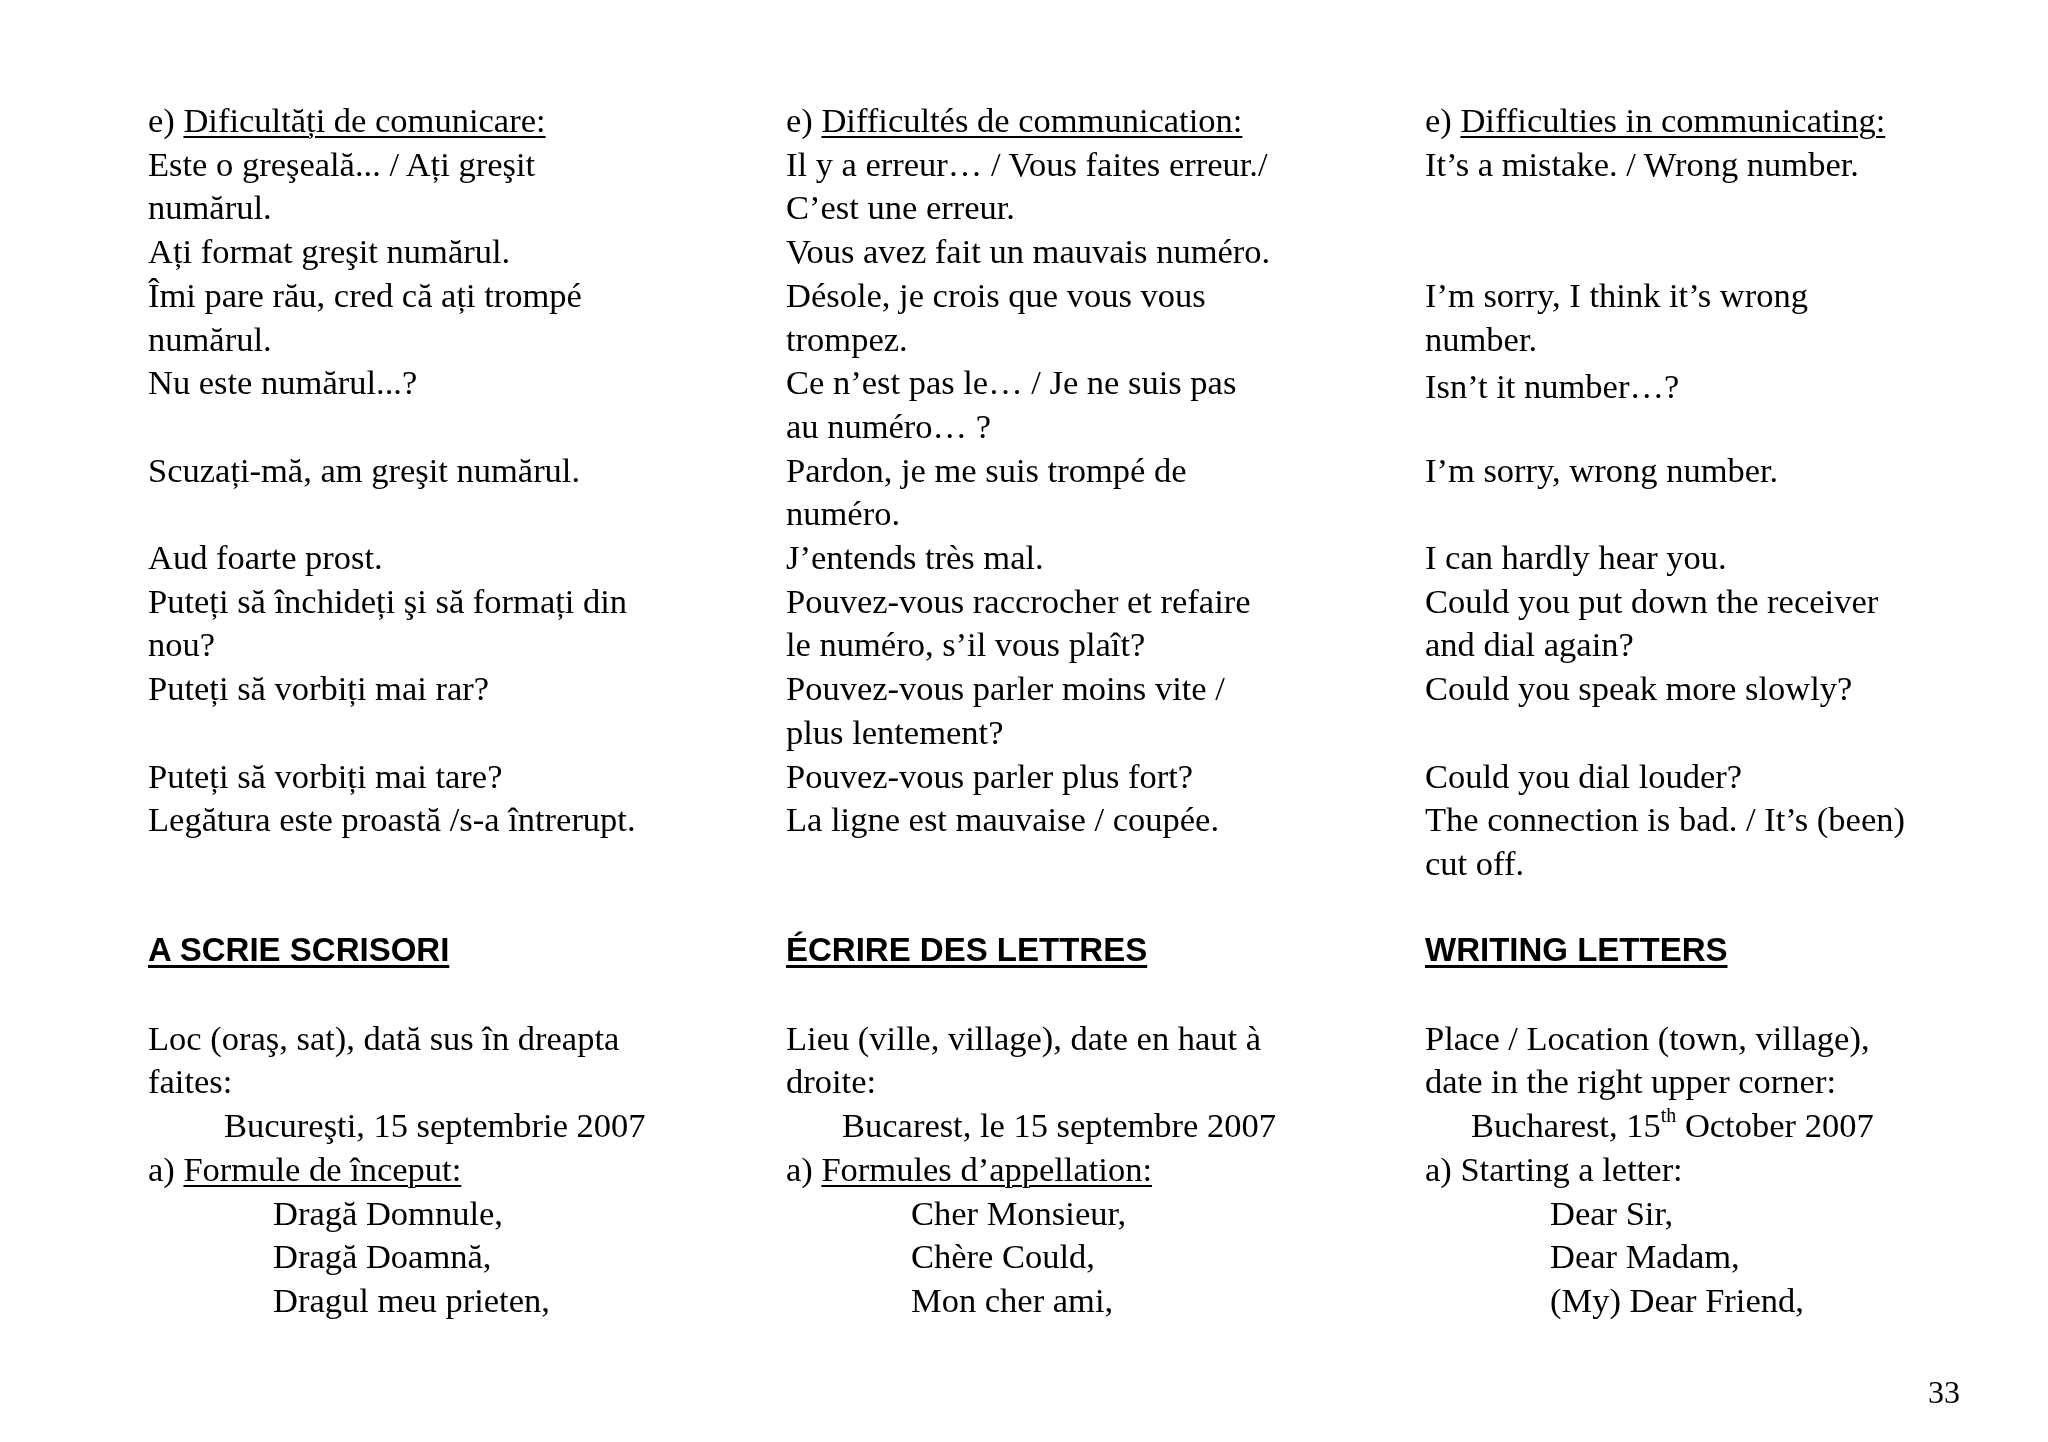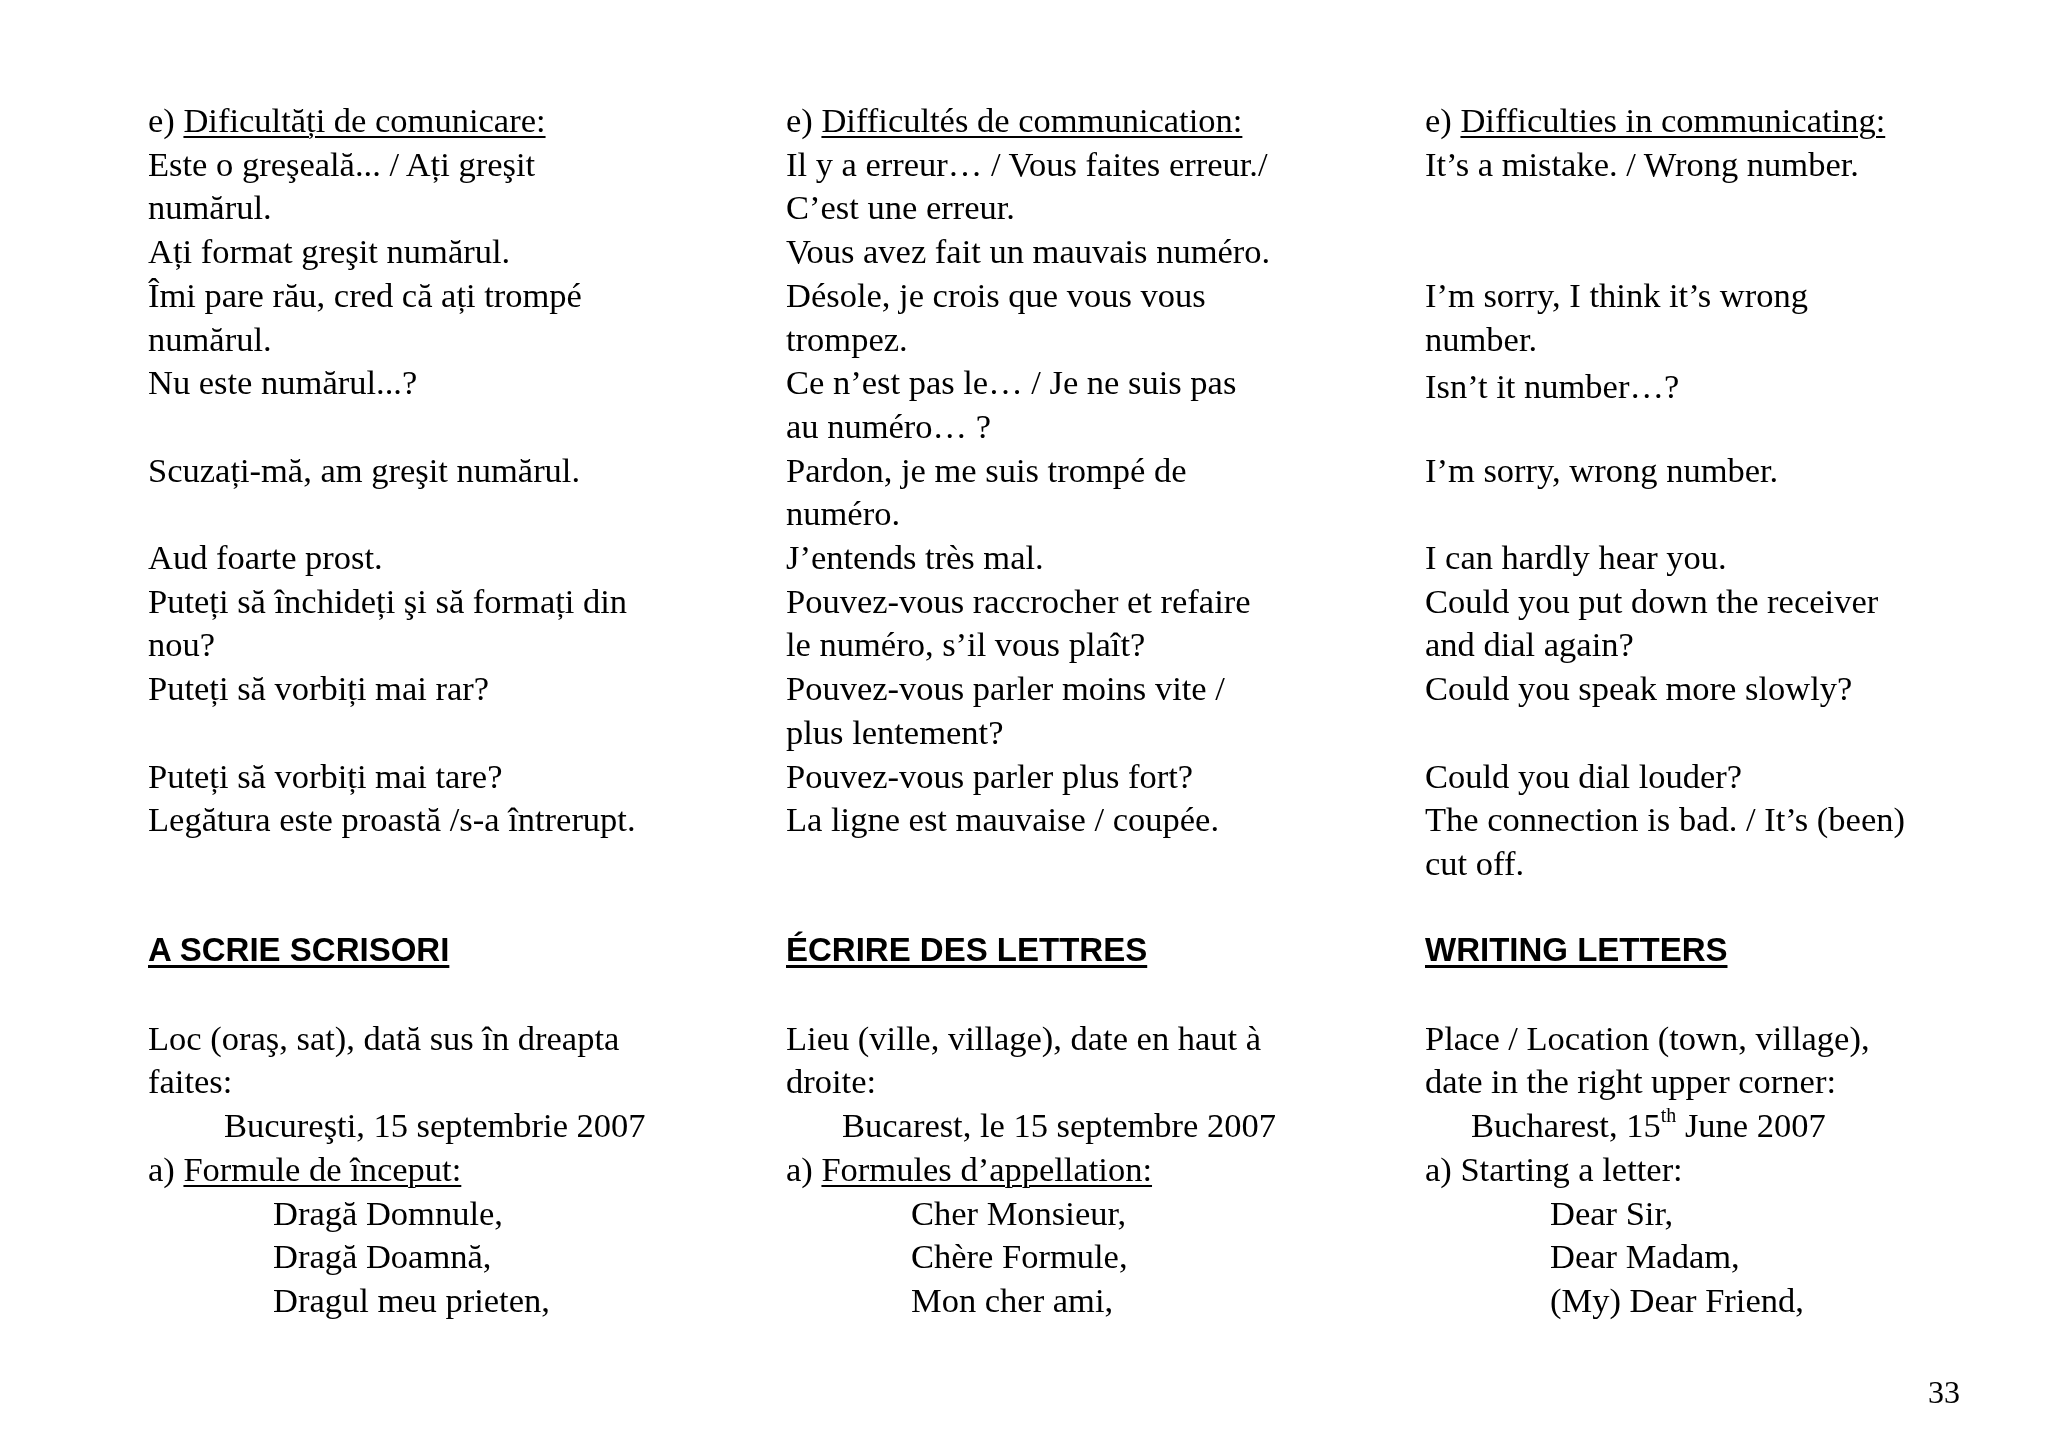--- a/index.html
+++ b/index.html
@@ -79,21 +79,21 @@
 
   <div class="row heading" style="top:830.3px">ÉCRIRE DES LETTRES</div>
 
   <div class="row" style="top:917.7px">Lieu (ville, village), date en haut à</div>
   <div class="row" style="top:961.4px">droite:</div>
   <div class="row ind1-fr" style="top:1005.1px">Bucarest, le 15 septembre 2007</div>
   <div class="row" style="top:1048.8px">
     <span>a) </span><span class="u">Formules d’appellation:</span>
   </div>
   <div class="row ind2" style="top:1092.5px">Cher Monsieur,</div>
-  <div class="row ind2" style="top:1136.2px">Chère Formule,</div>
+  <div class="row ind2" style="top:1136.2px">Chère Could,</div>
   <div class="row ind2" style="top:1179.9px">Mon cher ami,</div>
 </div>
 
 <div class="col col-en">
   <div class="row" style="top:0px">
     <span>e) </span><span class="u">Difficulties in communicating:</span>
   </div>
   <div class="row" style="top:43.7px">It’s a mistake. / Wrong number.</div>
   <div class="row" style="top:174.8px">I’m sorry, I think it’s wrong</div>
   <div class="row" style="top:218.5px">number.</div>
@@ -105,21 +105,21 @@
   <div class="row" style="top:568.1px">Could you speak more slowly?</div>
   <div class="row" style="top:655.5px">Could you dial louder?</div>
   <div class="row" style="top:699.2px">The connection is bad. / It’s (been)</div>
   <div class="row" style="top:742.9px">cut off.</div>
 
   <div class="row heading" style="top:830.3px">WRITING LETTERS</div>
 
   <div class="row" style="top:917.7px">Place / Location (town, village),</div>
   <div class="row" style="top:961.4px">date in the right upper corner:</div>
   <div class="row ind1-en" style="top:1005.1px">
-    <span>Bucharest, 15</span><sup>th</sup><span style="white-space:pre"> June 2007</span>
+    <span>Bucharest, 15</span><sup>th</sup><span style="white-space:pre"> October 2007</span>
   </div>
   <div class="row" style="top:1048.8px">
     <span style="white-space:pre">a) </span><span>Starting a letter:</span>
   </div>
   <div class="row ind2" style="top:1092.5px">Dear Sir,</div>
   <div class="row ind2" style="top:1136.2px">Dear Madam,</div>
   <div class="row ind2" style="top:1179.9px">(My) Dear Friend,</div>
 </div>
 
 <div class="page-number">33</div>

